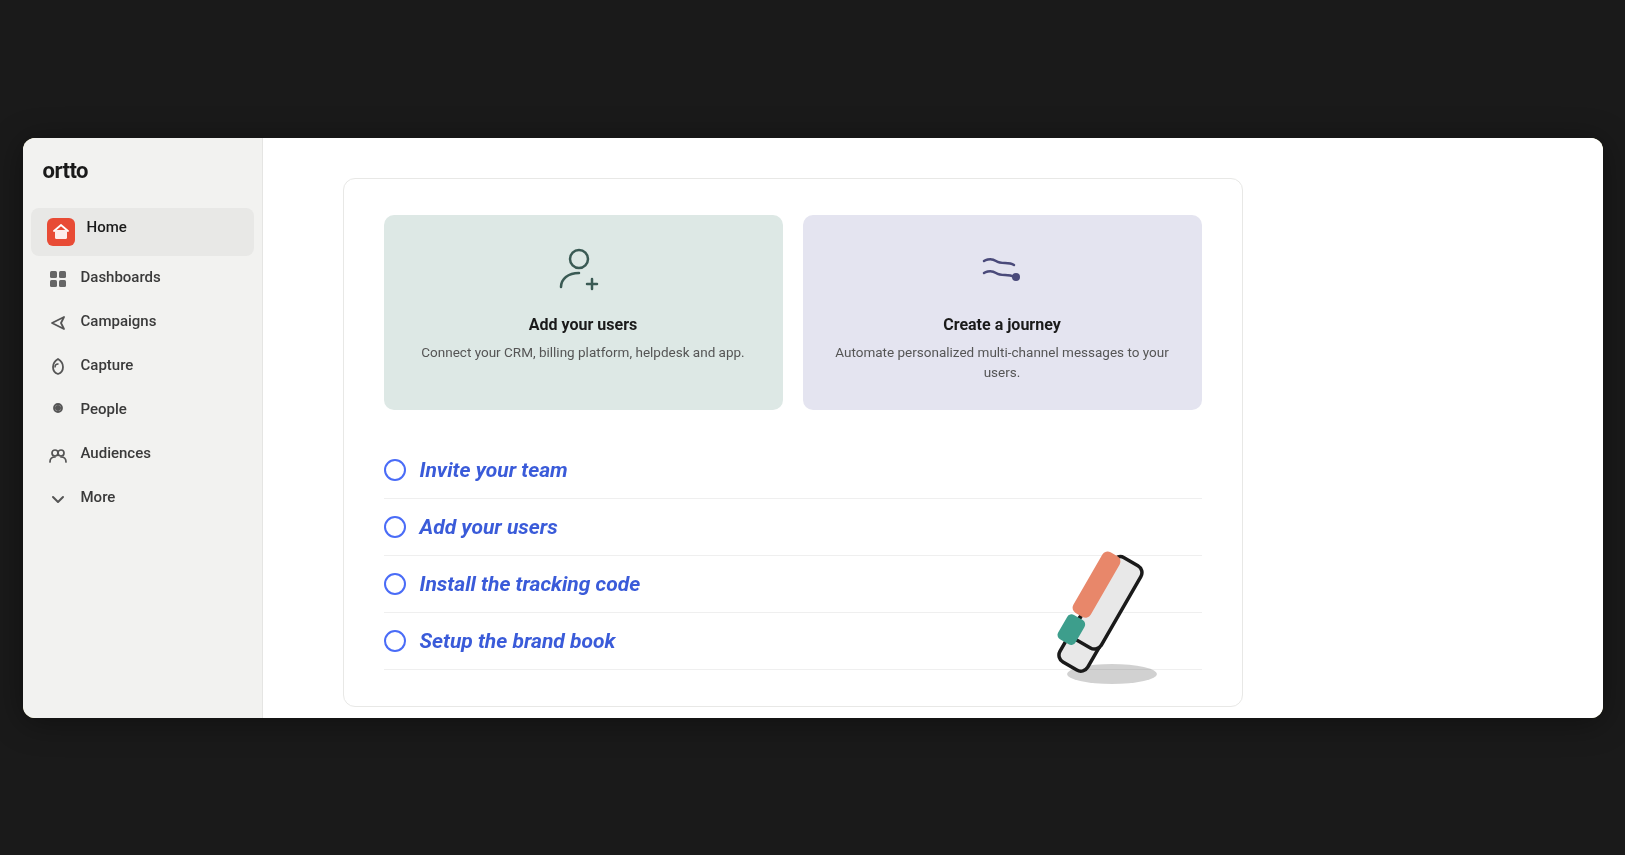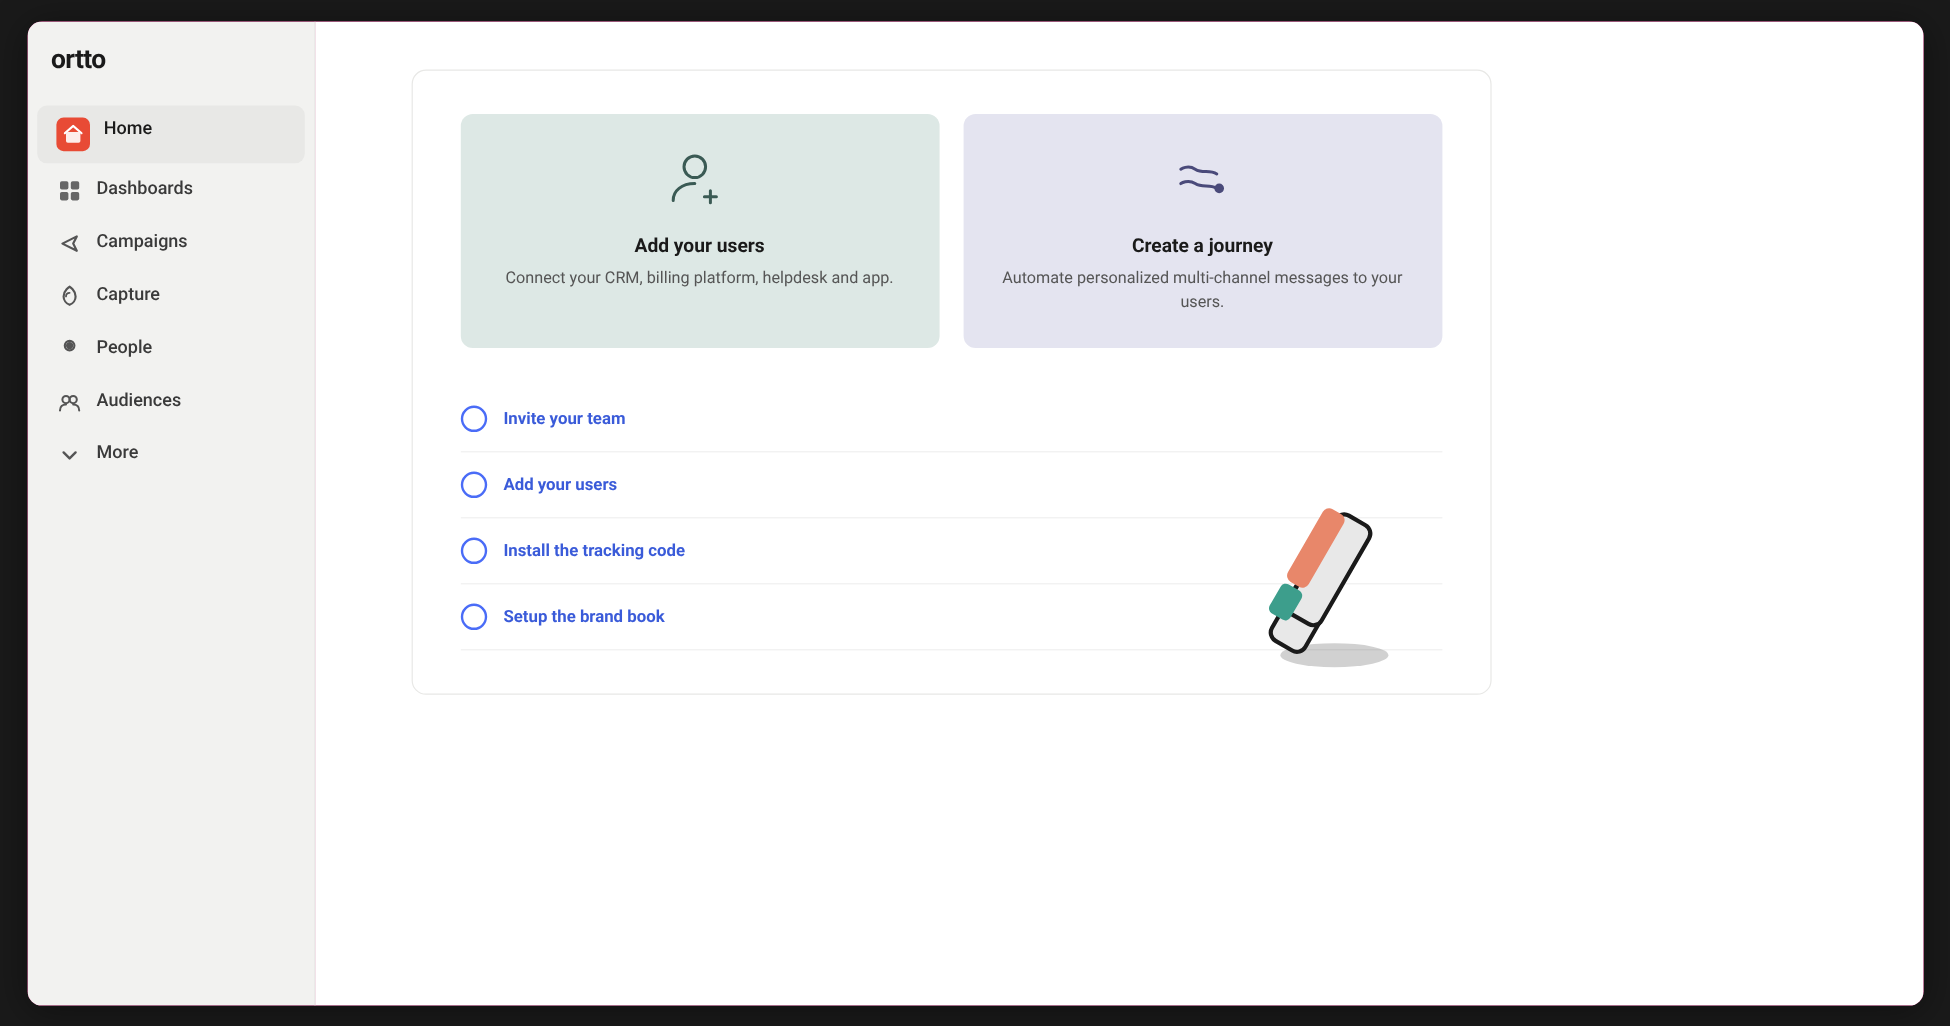--- a/index.html
+++ b/index.html
@@ -9,22 +9,22 @@
       background: #1a1a1a;
       display: flex;
       align-items: center;
       justify-content: center;
       min-height: 100vh;
       padding: 16px;
     }
 
     .window {
       width: 1580px;
-      height: 820px;
-      background: #ec4899;
+      height: 580px;
+      background: #fef9c3;
       border-radius: 12px;
       overflow: hidden;
       display: flex;
       box-shadow: 0 4px 32px rgba(0,0,0,0.4);
     }
 
     
     .sidebar {
       width: 240px;
       min-width: 240px;
@@ -177,23 +177,24 @@
 
     .circle-check {
       width: 22px;
       height: 22px;
       border-radius: 50%;
       border: 2px solid #4a6cf7;
       flex-shrink: 0;
     }
 
     .checklist-item-label {
-      font-size: 14px;
+      font-size: 21px;
       font-weight: 700;
       color: #3a5bd9;
+      font-style: italic;
     }
 
     .illustration-wrap {
       position: absolute;
       right: 0;
       bottom: -20px;
       pointer-events: none;
     }
 
     

